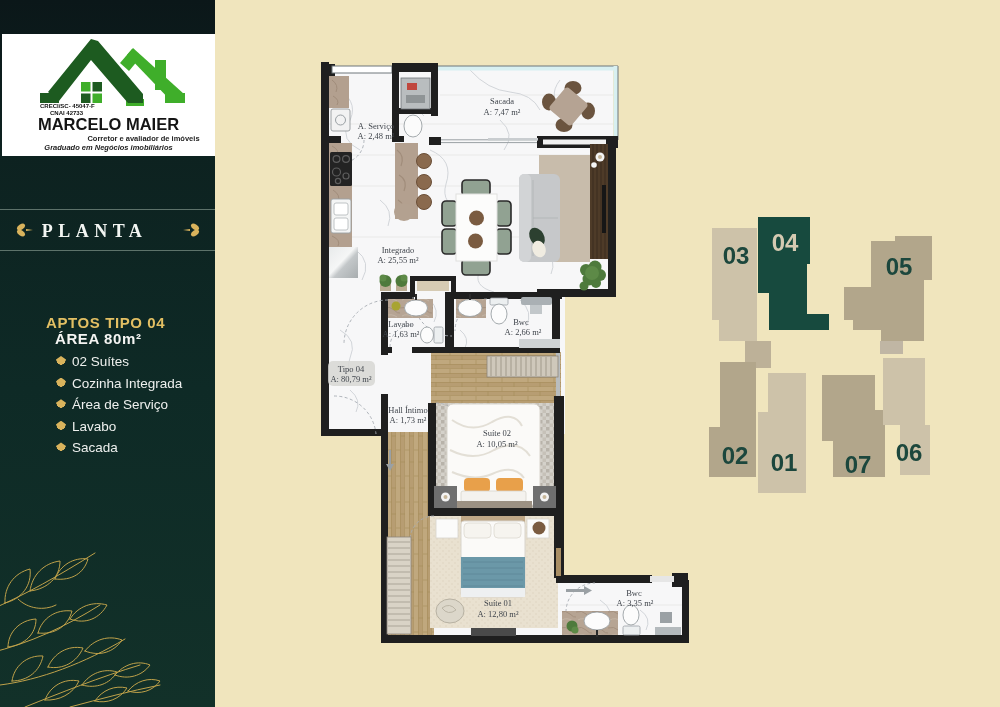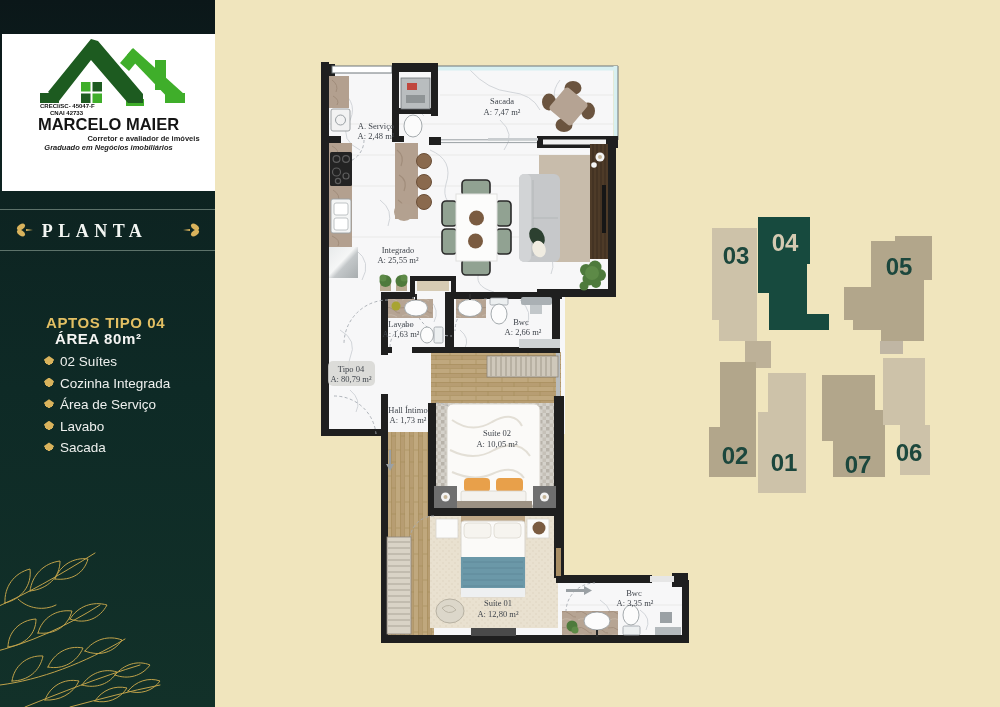--- a/index.html
+++ b/index.html
@@ -493,21 +493,21 @@
     <text x="735" y="464">02</text>
     <text x="784" y="471">01</text>
     <text x="858" y="473">07</text>
     <text x="909" y="461">06</text>
   </g>
 </g>
 </svg>
 
 <div id="sidebar">
 
-  <div style="position:absolute;left:2px;top:34px;width:213px;height:157px;background:#ffffff;">
+  <div style="position:absolute;left:2px;top:34px;width:213px;height:122px;background:#ffffff;">
 
     <svg width="213" height="123" viewBox="2 34 213 123" style="position:absolute;left:0;top:0;">
 
       <g>
         <path d="M132,49 L120,63 L129,71 L139,59 Z" fill="#3fae2a"></path>
         <path d="M133,48 L127,55 L173,103 L184,103 L184,94 Z" fill="#3fae2a"></path>
         <rect x="155" y="60" width="11" height="30" fill="#3fae2a"></rect>
         <rect x="165" y="93" width="20" height="10" fill="#3fae2a"></rect>
         <rect x="126" y="99" width="18" height="7" fill="#3fae2a"></rect>
       </g>
@@ -555,21 +555,21 @@
         <ellipse cx="13" cy="5" rx="4.5" ry="2.6" transform="rotate(35 13 5)"></ellipse>
     <ellipse cx="13" cy="11" rx="4.5" ry="2.6" transform="rotate(-35 13 11)"></ellipse>
     <path d="M8,7 L1,8 L8,9 Z"></path>
       </g>
   </svg>
 
   <div style="position:absolute;left:46px;top:314px;font-size:15px;font-weight:bold;letter-spacing:0.6px;color:#e2bf63;">APTOS TIPO 04</div>
 
   <div style="position:absolute;left:46px;top:330px;font-size:15px;font-weight:bold;letter-spacing:0.6px;color:#f4f4f2;margin-left:9px;">ÁREA 80m²</div>
 
-  <div style="position:absolute;left:44px;top:351px;font-size:13.5px;color:#eef0ee;line-height:21.6px;">
+  <div style="position:absolute;left:56px;top:351px;font-size:13.5px;color:#eef0ee;line-height:21.6px;">
     <div><span class="lf"></span>02 Suítes</div>
     <div><span class="lf"></span>Cozinha Integrada</div>
     <div><span class="lf"></span>Área de Serviço</div>
     <div><span class="lf"></span>Lavabo</div>
     <div><span class="lf"></span>Sacada</div>
   </div>
 
   <svg style="position:absolute;left:0;top:535px;" width="180" height="172" viewBox="0 0 180 172">
     <g fill="none" stroke="#c9a84c" stroke-width="1" opacity="0.95" stroke-linecap="round">
       <path d="M-10,75 C25,60 60,40 95,18"></path>

